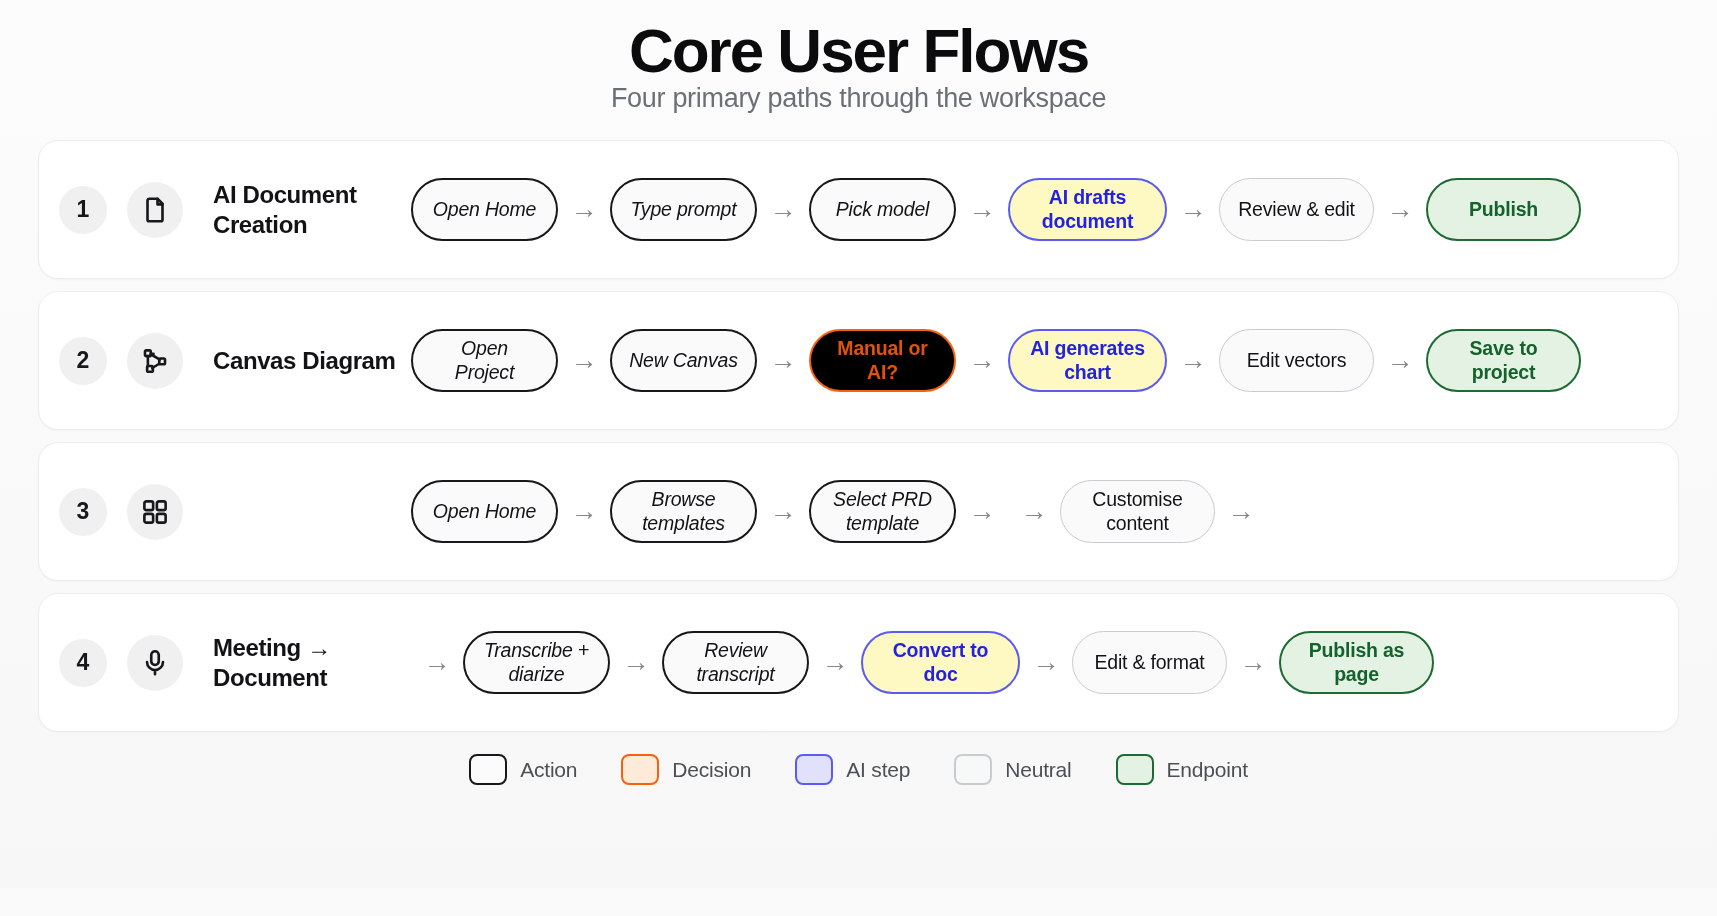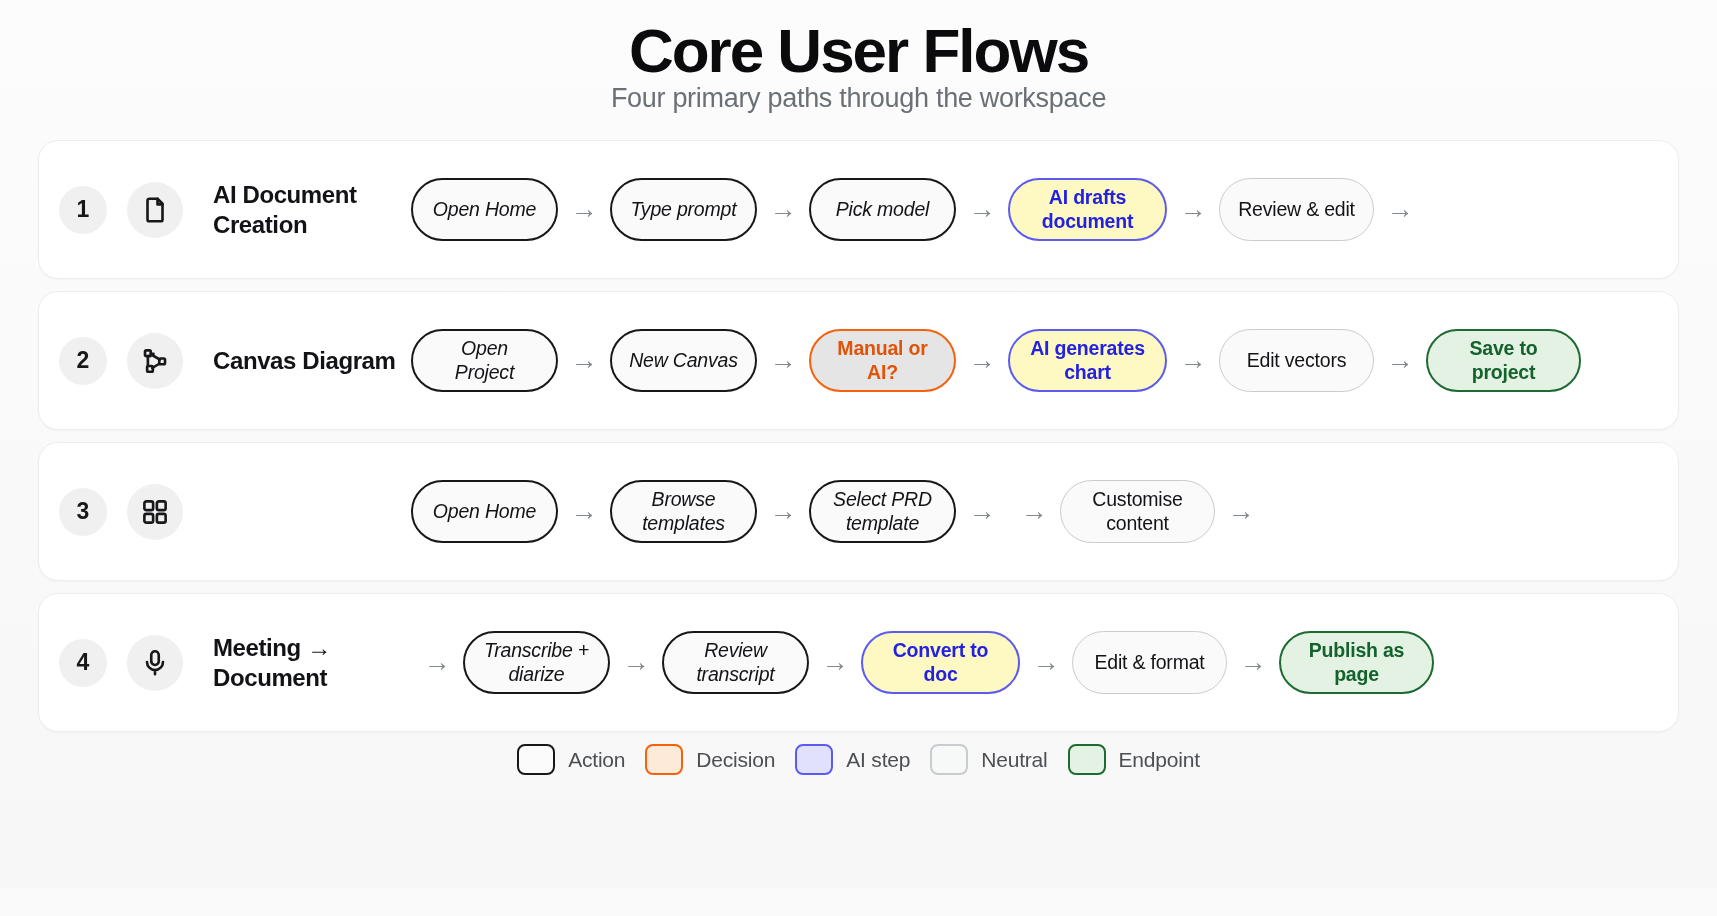--- a/index.html
+++ b/index.html
@@ -109,44 +109,44 @@
     text-align: center;
     font-size: 19.5px;
     line-height: 1.22;
     padding: 0 16px;
     letter-spacing: -0.2px;
     flex: 0 0 auto;
     width: 147px;
   }
 
   .step.action   { background: #fafafa; border: 2px solid #17181a; color: #121316; font-weight: 400; font-style: italic; }
-  .step.decision { background: #e5e5e5; border: 2px solid #f4620d; color: #e0540a; font-weight: 700; }
+  .step.decision { background: #000000; border: 2px solid #f4620d; color: #e0540a; font-weight: 700; }
   .step.ai       { background: #fef9c3; border: 2px solid #5b5bf0; color: #2222e0; font-weight: 700; width: 159px; }
   .step.neutral  { background: #fafafa; border: 1.5px solid #c9cccf; color: #121316; font-weight: 400; width: 155px; }
   .step.endpoint { background: #e4f2e4; border: 2px solid #1d6b33; color: #14622c; font-weight: 700; width: 155px; }
 
   .arrow {
     flex: 0 0 auto;
     width: 52px;
     display: flex;
     align-items: center;
     justify-content: center;
     color: #82888e;
     font-size: 27px;
     line-height: 1;
     user-select: none;
   }
 
   
   .legend {
-    margin-top: 12px;
+    margin-top: 22px;
     display: flex;
     align-items: center;
     justify-content: center;
-    gap: 20px;
+    gap: 44px;
   }
   .legend-item { display: flex; align-items: center; gap: 13px; }
   .swatch {
     width: 38px; height: 31px;
     border-radius: 8px;
   }
   .swatch.action   { background: #fbfbfb; border: 2.5px solid #17181a; }
   .swatch.decision { background: #fdead9; border: 2.5px solid #f4620d; }
   .swatch.ai       { background: #e1e1fb; border: 2.5px solid #5b5bf0; }
   .swatch.neutral  { background: #f7f8f8; border: 2px solid #c9cccf; }
@@ -179,20 +179,21 @@
           <div class="step action">Open Home</div>
           <div class="arrow">→</div>
           <div class="step action">Type prompt</div>
           <div class="arrow">→</div>
           <div class="step action">Pick model</div>
           <div class="arrow">→</div>
           <div class="step ai">AI drafts document</div>
           <div class="arrow">→</div>
           <div class="step neutral">Review &amp; edit</div>
           <div class="arrow">→</div>
+          <div class="step endpoint">Publish</div>
         </div>
       </div>
       <div class="flow-row">
         <div class="row-lead">
           <div class="num-badge">2</div>
           <div class="icon-circle">
             <svg width="30" height="30" viewBox="0 0 24 24">
               <rect fill="none" stroke="#17181a" stroke-width="2.1" stroke-linecap="round" stroke-linejoin="round" x="4" y="3.5" width="4.6" height="4.6" rx="1"></rect>
               <rect fill="none" stroke="#17181a" stroke-width="2.1" stroke-linecap="round" stroke-linejoin="round" x="15.4" y="10" width="4.6" height="4.6" rx="1"></rect>
               <rect fill="none" stroke="#17181a" stroke-width="2.1" stroke-linecap="round" stroke-linejoin="round" x="5.7" y="16" width="4.6" height="4.6" rx="1"></rect>

